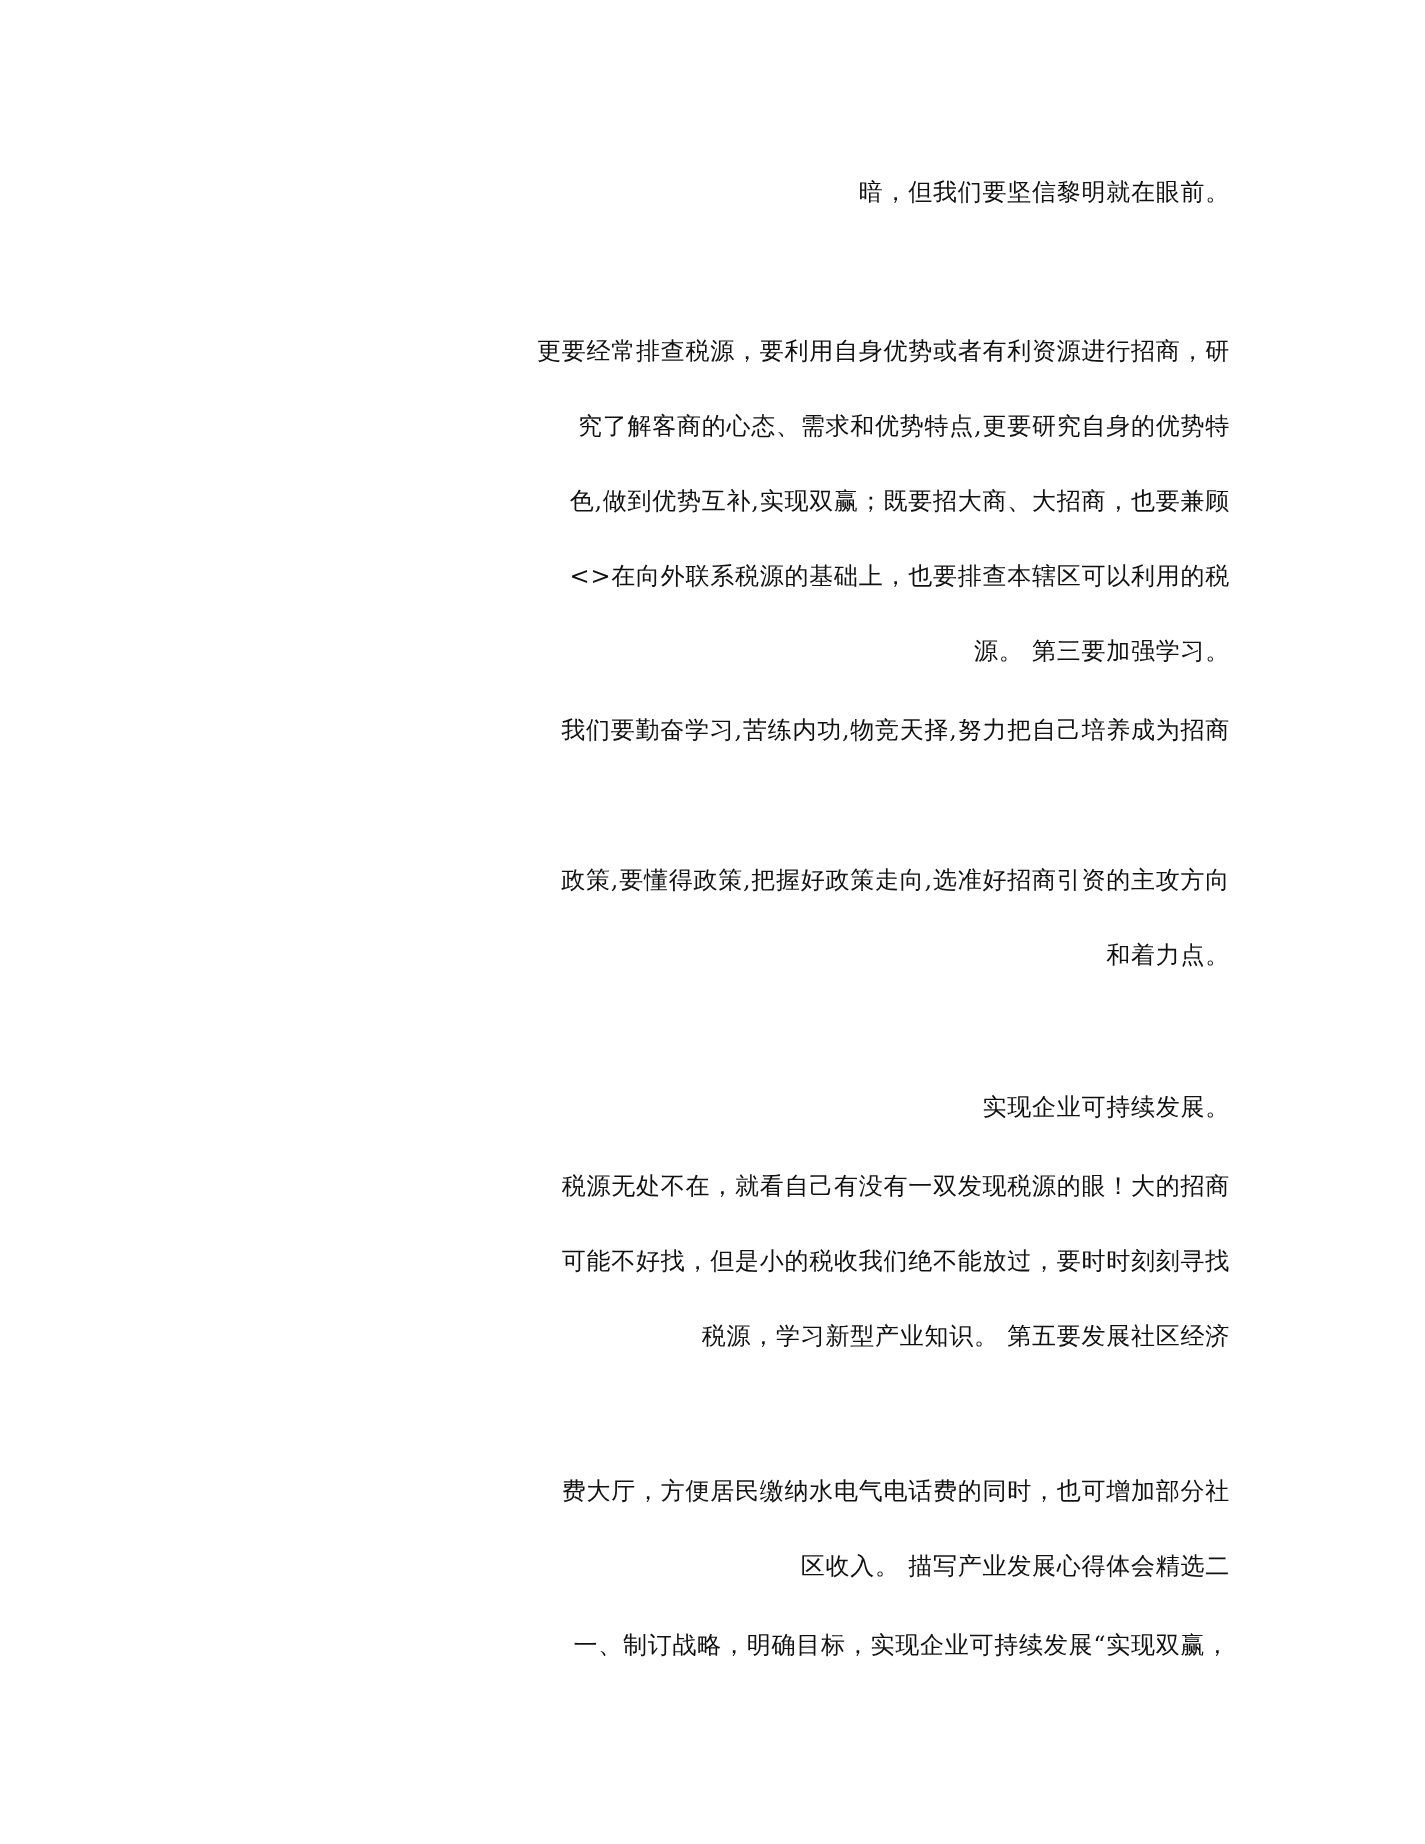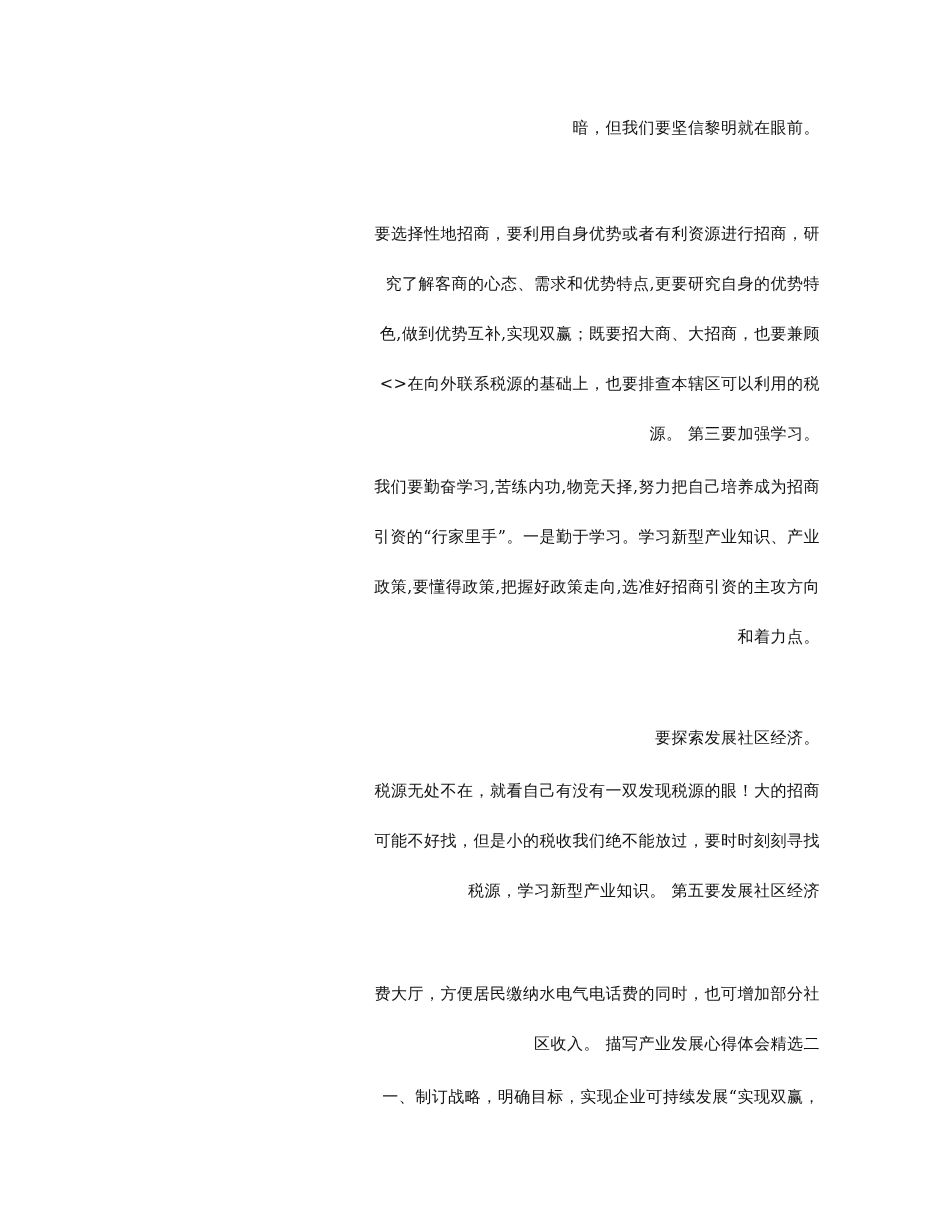--- a/index.html
+++ b/index.html
@@ -32,29 +32,28 @@
       white-space: nowrap;
       letter-spacing: 0.5px;
       text-align: right;
     }
   </style>
 </head>
 <body>
 
 <div class="page">
   <div class="line" style="top:113px">暗，但我们要坚信黎明就在眼前。</div>
-  <div class="line" style="top:219px">要选择性地招商，要利用自身优势或者有利资源进行招商，研</div>
+  <div class="line" style="top:219px">更要经常排查税源，要利用自身优势或者有利资源进行招商，研</div>
   <div class="line" style="top:269px">究了解客商的心态、需求和优势特点,更要研究自身的优势特</div>
   <div class="line" style="top:319px">色,做到优势互补,实现双赢；既要招大商、大招商，也要兼顾</div>
   <div class="line" style="top:369px">&lt;&gt;在向外联系税源的基础上，也要排查本辖区可以利用的税</div>
   <div class="line" style="top:419px">源。 第三要加强学习。</div>
   <div class="line" style="top:472px">我们要勤奋学习,苦练内功,物竞天择,努力把自己培养成为招商</div>
-  <div class="line" style="top:522px">引资的“行家里手”。一是勤于学习。学习新型产业知识、产业</div>
   <div class="line" style="top:572px">政策,要懂得政策,把握好政策走向,选准好招商引资的主攻方向</div>
   <div class="line" style="top:622px">和着力点。</div>
-  <div class="line" style="top:723px">要探索发展社区经济。</div>
+  <div class="line" style="top:723px">实现企业可持续发展。</div>
   <div class="line" style="top:776px">税源无处不在，就看自己有没有一双发现税源的眼！大的招商</div>
   <div class="line" style="top:826px">可能不好找，但是小的税收我们绝不能放过，要时时刻刻寻找</div>
   <div class="line" style="top:876px">税源，学习新型产业知识。 第五要发展社区经济</div>
   <div class="line" style="top:979px">费大厅，方便居民缴纳水电气电话费的同时，也可增加部分社</div>
   <div class="line" style="top:1029px">区收入。 描写产业发展心得体会精选二</div>
   <div class="line" style="top:1082px">一、制订战略，明确目标，实现企业可持续发展“实现双赢，</div>
 </div>
 
 </body></html>

